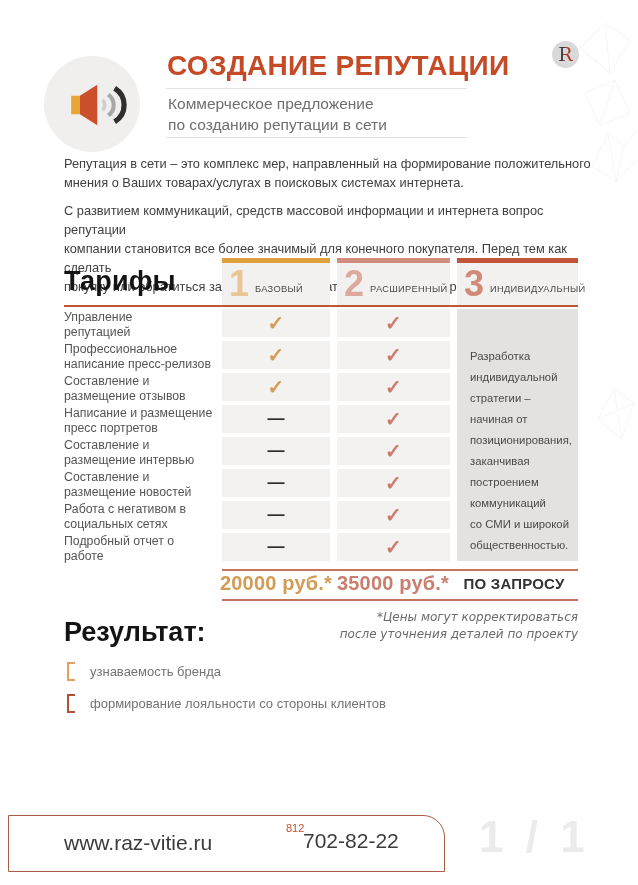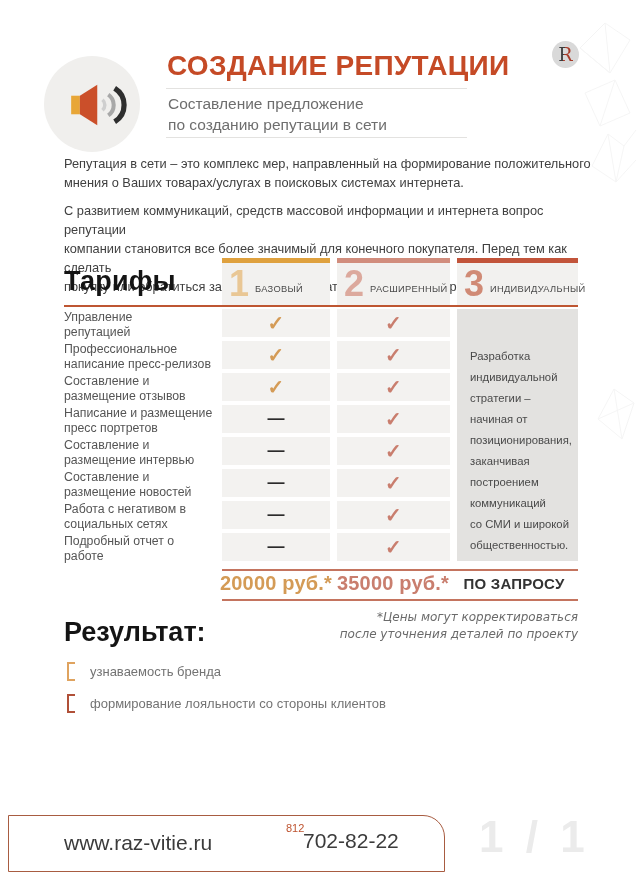--- a/index.html
+++ b/index.html
@@ -125,21 +125,21 @@
       <rect x="2" y="27" width="15" height="32" fill="#E8A637"></rect>
       <polygon points="17,27 17,59 47,78 47,8" fill="#CB4F2A"></polygon>
       <path d="M56 34 a12 12 0 0 1 0 18" fill="none" stroke="#CFCFCF" stroke-width="6"></path>
       <path d="M66 25 a22 22 0 0 1 0 36" fill="none" stroke="#A8A8A8" stroke-width="7"></path>
       <path d="M77 14 a34 34 0 0 1 0 58" fill="none" stroke="#2E2E2E" stroke-width="9"></path>
     </svg>
   </div>
 
   <div class="abs page-title">СОЗДАНИЕ РЕПУТАЦИИ</div>
   <div class="abs rule rule-top"></div>
-  <div class="abs subtitle preline">Составление предложение
+  <div class="abs subtitle preline">Коммерческое предложение
 по созданию репутации в сети</div>
   <div class="abs rule rule-bot"></div>
 
   <div class="abs r-circle">
     <span class="r-letter">R</span>
   </div>
 
   <div class="abs intro">
     <p class="preline">Репутация в сети – это комплекс мер, направленный на формирование положительного
 мнения о Ваших товарах/услугах в поисковых системах интернета.</p>

